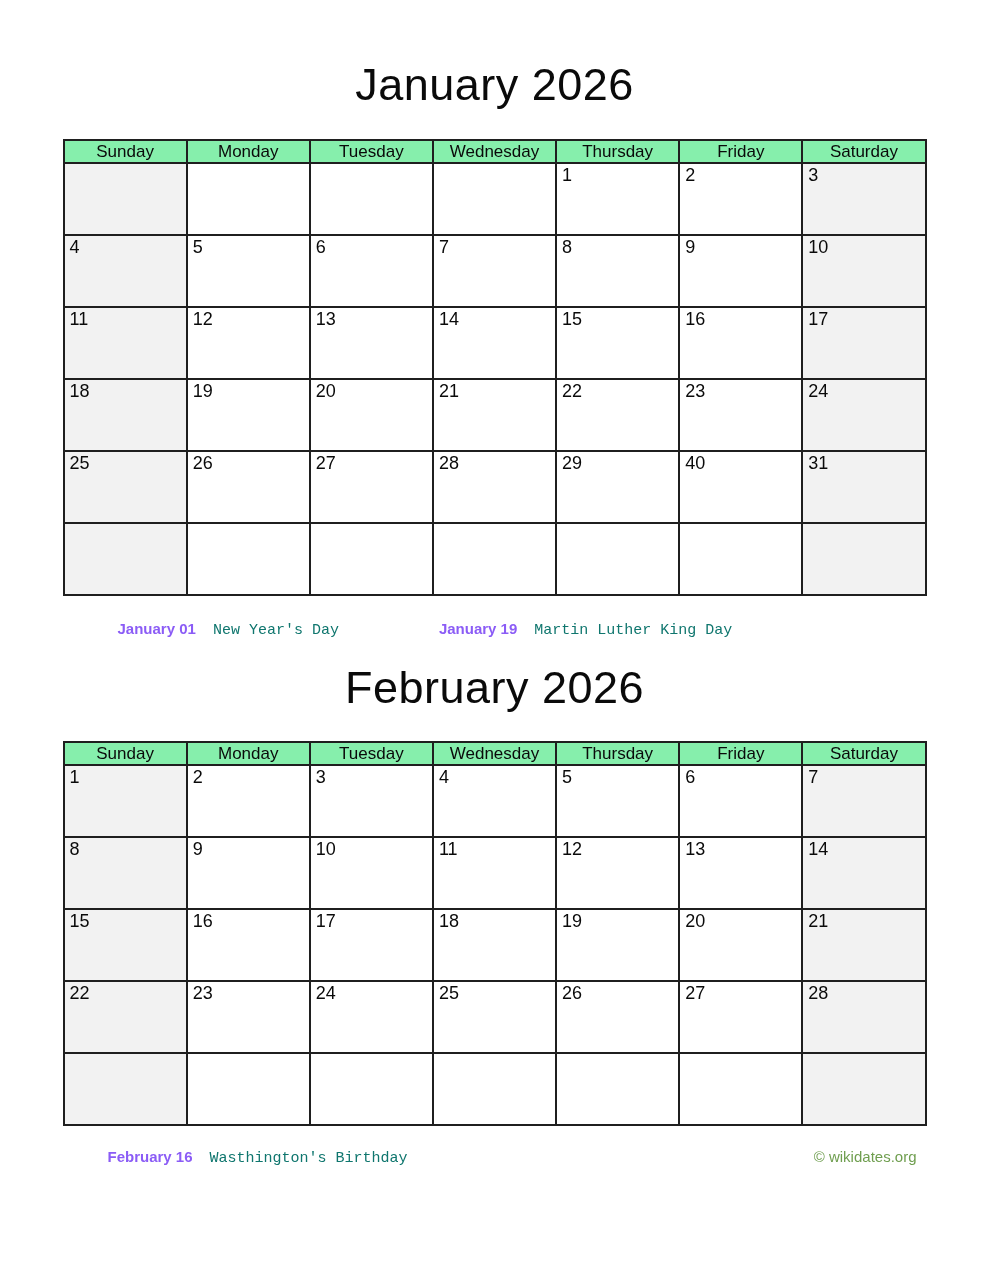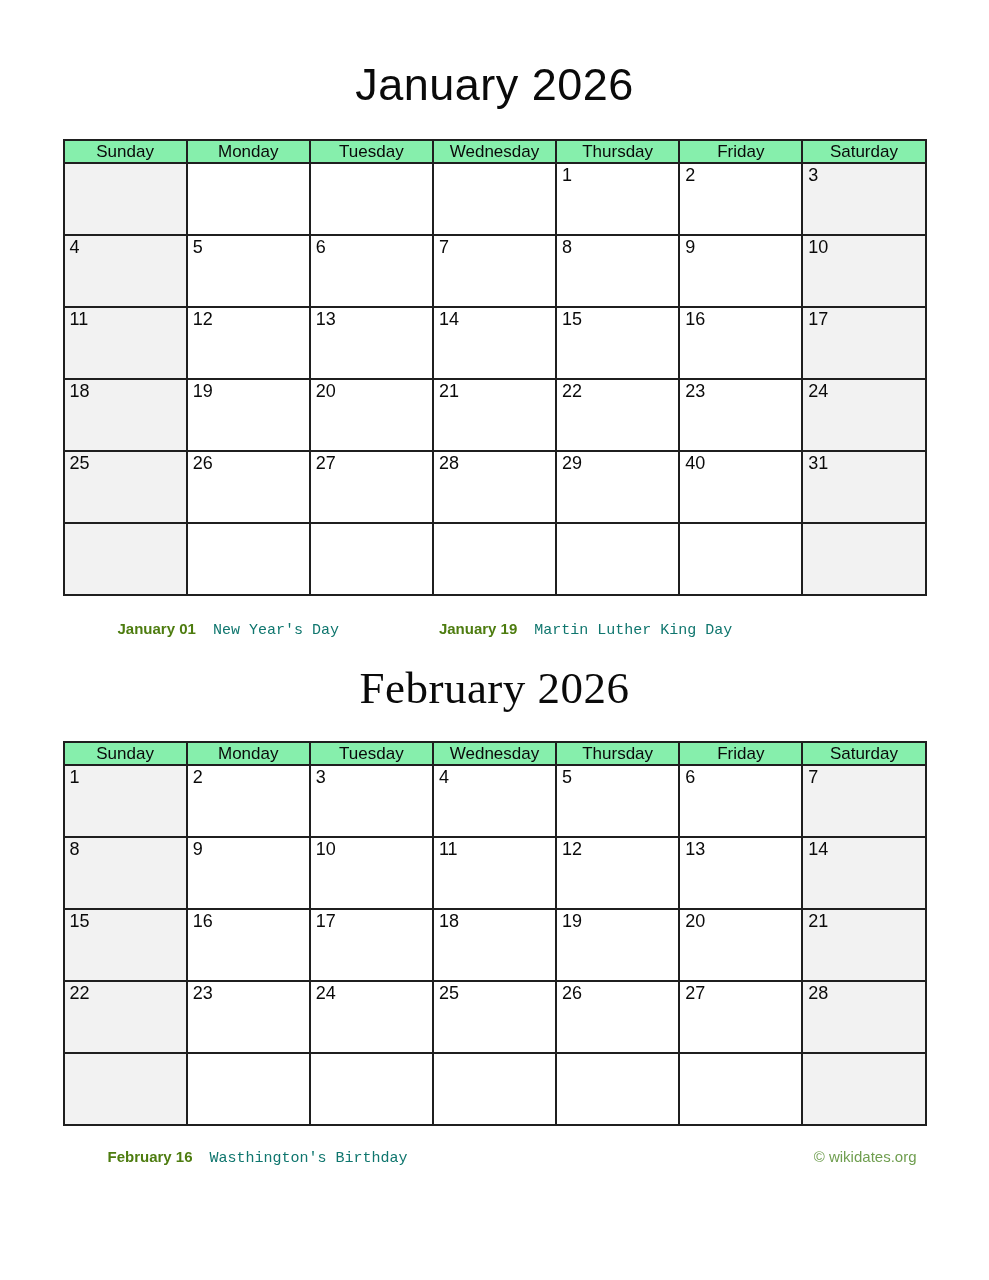--- a/index.html
+++ b/index.html
@@ -14,21 +14,21 @@
 
   .month-title {
     text-align: center;
     font-size: 45px;
     font-weight: 400;
     letter-spacing: 0.5px;
     line-height: 1.2;
     color: #0a0a0a;
   }
   .month-title.jan { padding-top: 58px; }
-  .month-title.feb { padding-top: 22px; font-family: Liberation Serif, serif; }
+  .month-title.feb { padding-top: 22px; }
 
   table.calendar {
     width: 864px;
     margin: 0 auto;
     border-collapse: collapse;
     table-layout: fixed;
     border: 2px solid #1f1f1f;
   }
   table.calendar.jan { margin-top: 27px; }
   table.calendar.feb { margin-top: 26px; }
@@ -66,21 +66,21 @@
     width: 864px;
     margin: 22px auto 4px auto;
     display: flex;
     align-items: baseline;
     justify-content: space-between;
     font-size: 15px;
   }
   .holiday-row .left { padding-left: 45px; display: flex; align-items: baseline; }
   .holiday-entry { white-space: nowrap; }
   .holiday-entry + .holiday-entry { margin-left: 100px; }
-  .holiday-date { font-weight: 700; color: #4d7c0f; margin-right: 17px; }
+  .holiday-date { font-weight: 700; color: #8b5cf6; margin-right: 17px; }
   .holiday-name { color: #0f766e; font-family: Liberation Mono, monospace; }
   .copyright {
     color: #6f9e4f;
     font-size: 15px;
     padding-right: 10px;
   }
 </style>
 </head>
 <body>
 

